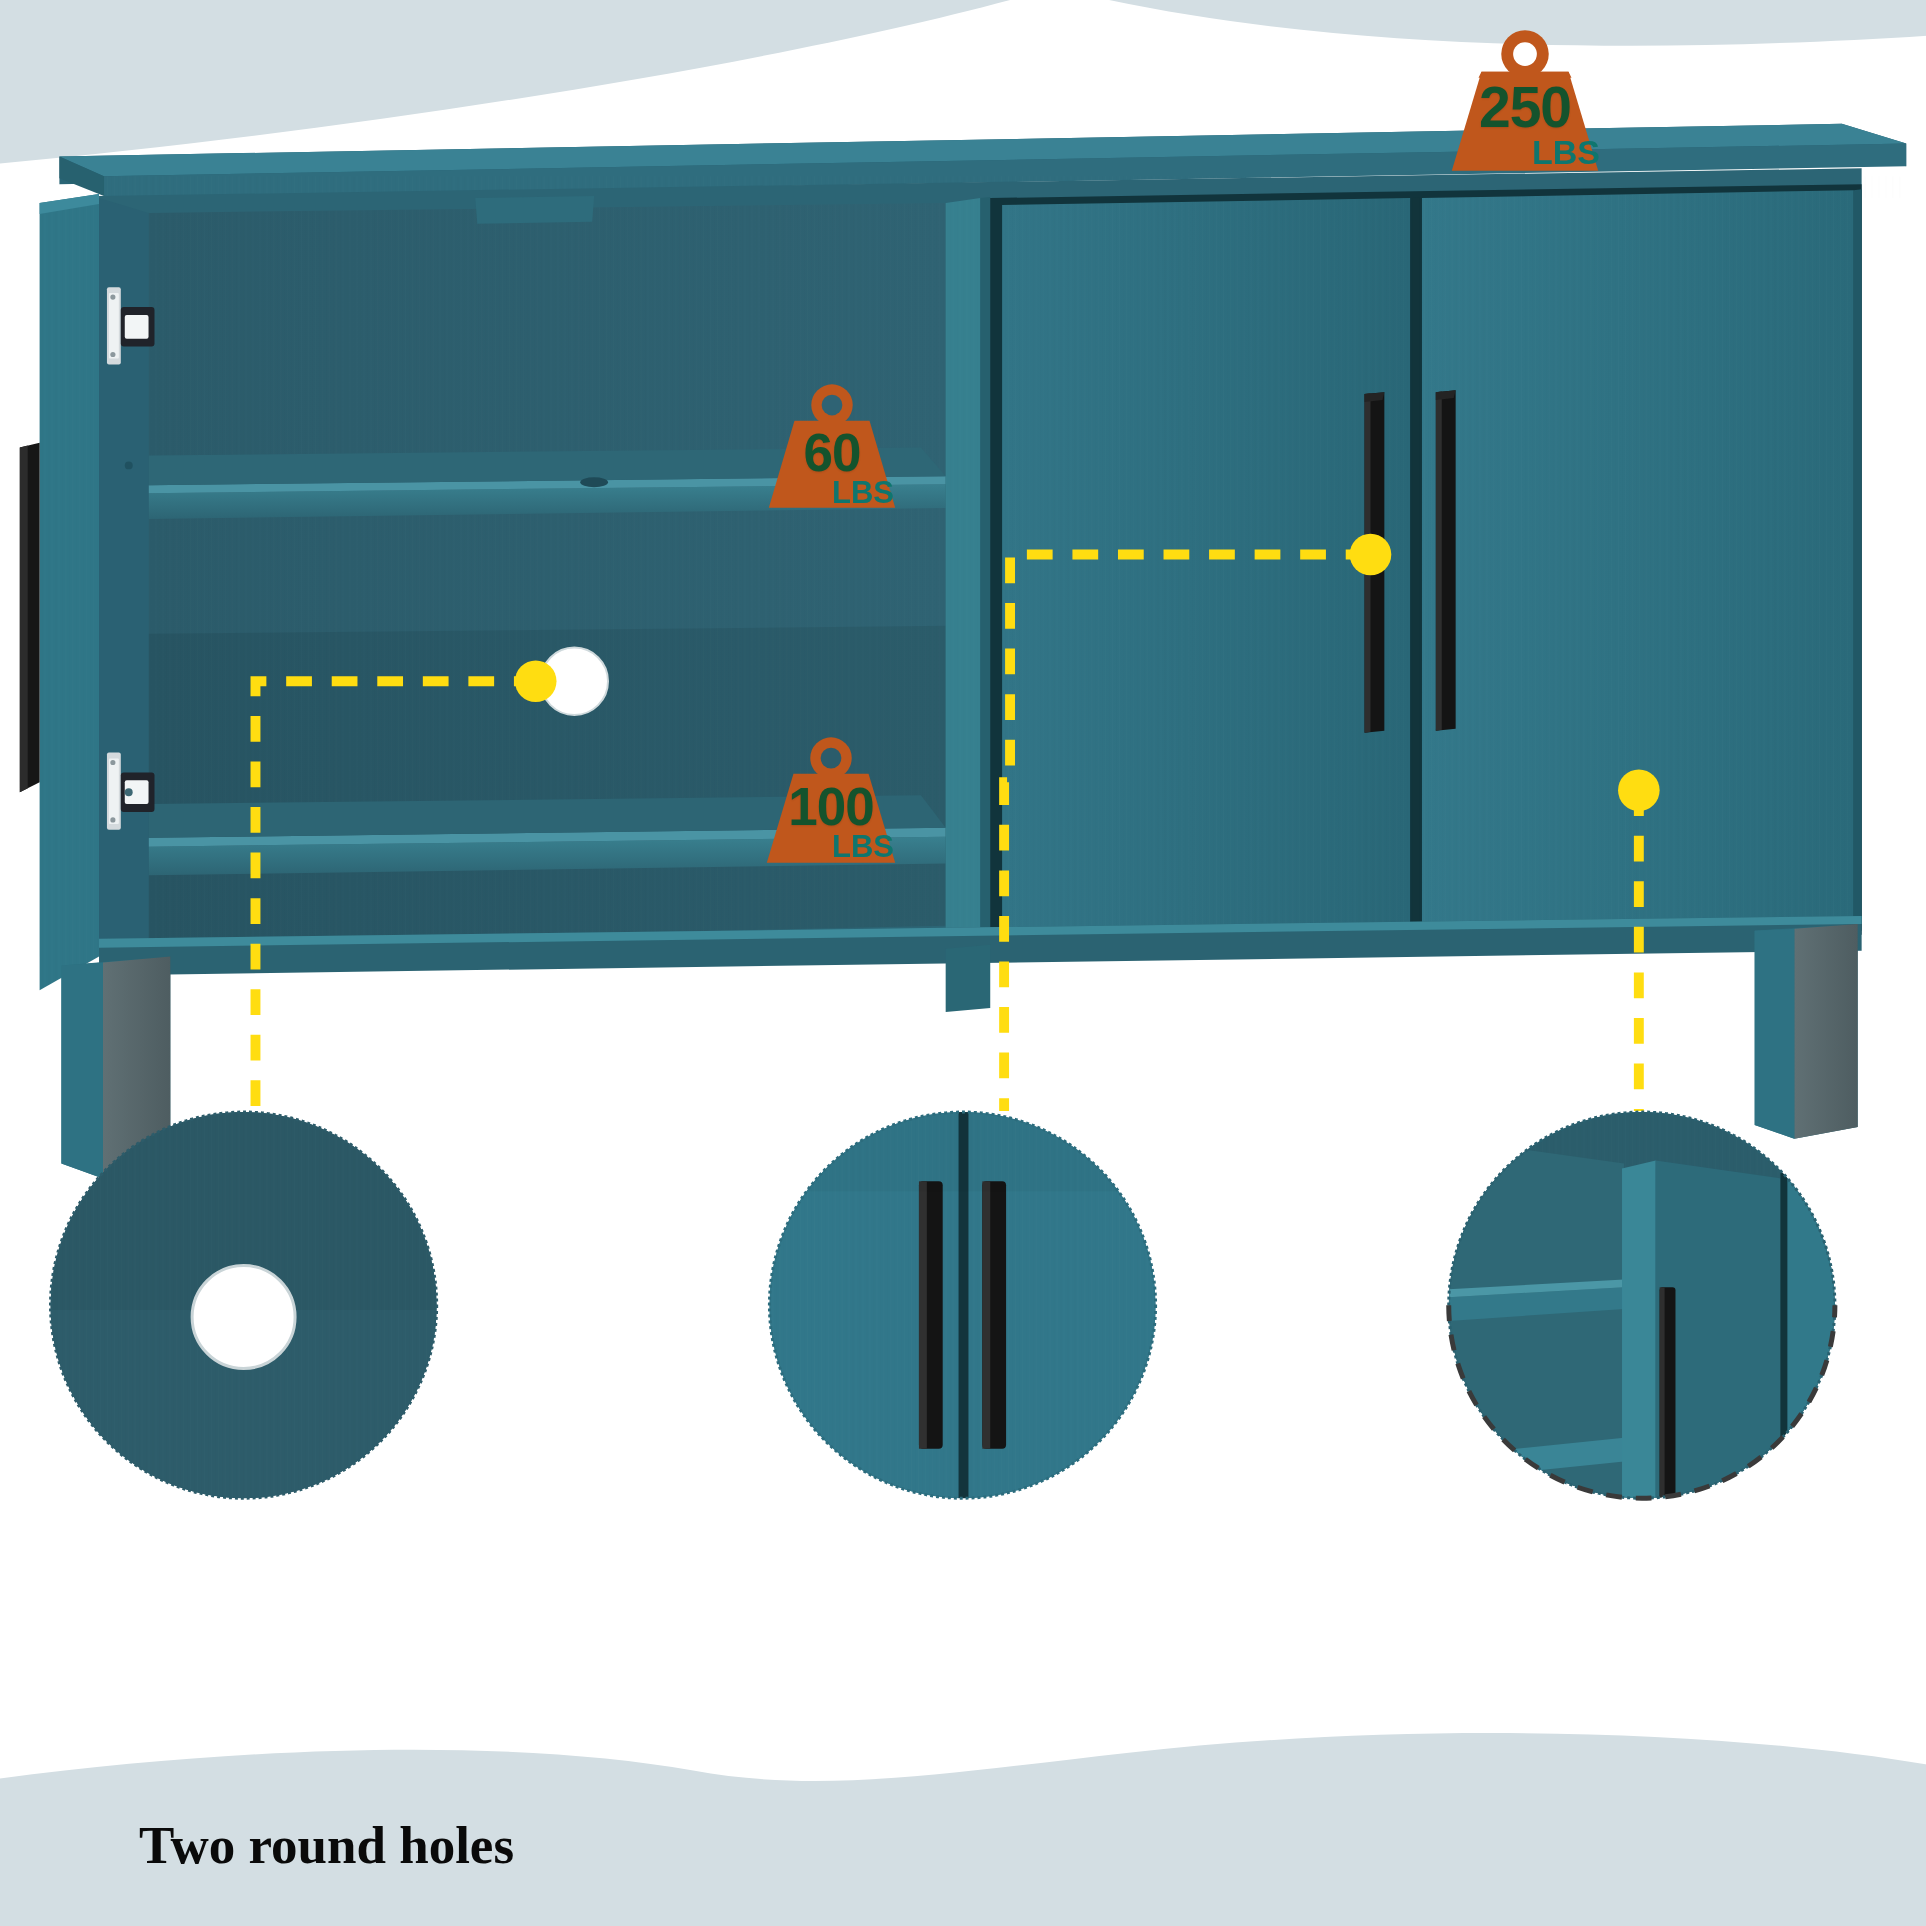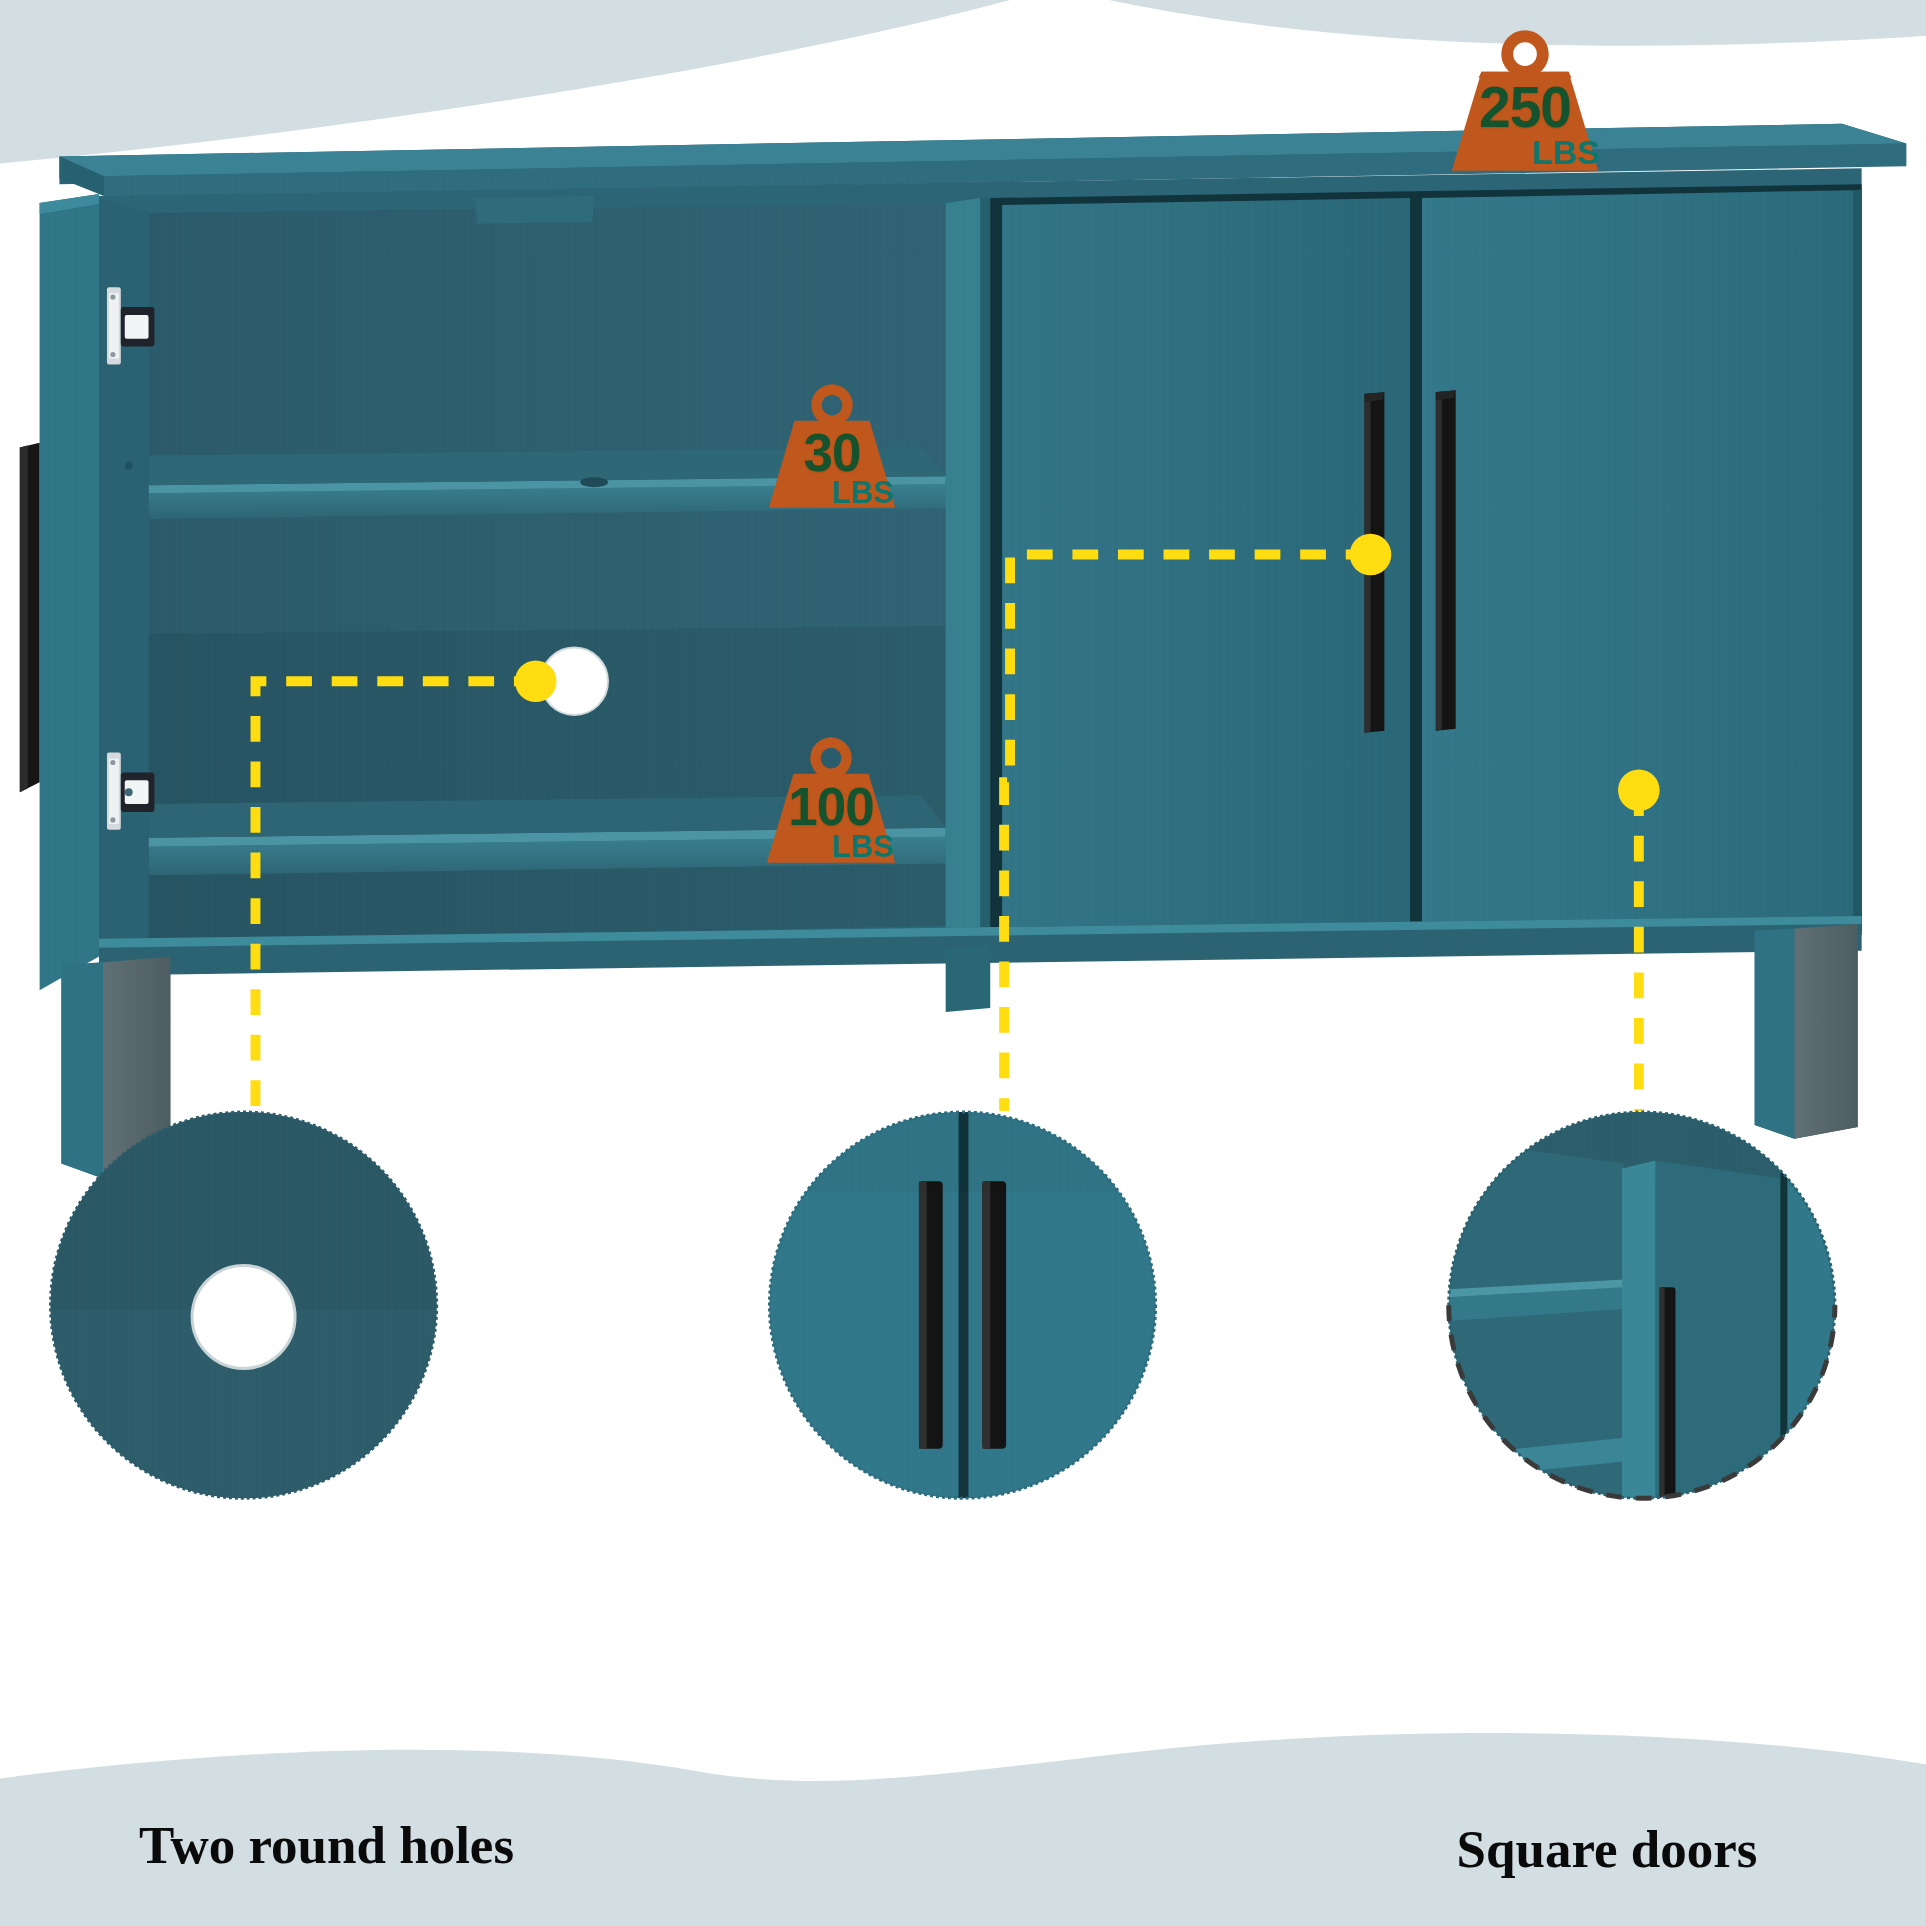--- a/index.html
+++ b/index.html
@@ -363,31 +363,30 @@
     <div class="wb-num">250</div>
     <div class="wb-unit">LBS</div>
   </div>
 
   <div class="weight-badge" id="badge-60">
     <svg viewBox="0 0 158 132" width="156" height="131">
       <circle cx="79" cy="23" r="21" fill="#c0571c"></circle>
       <circle cx="79" cy="23" r="10.5" fill="#2f6374"></circle>
       <path d="M41,39 L117,39 L143,127 L15,127 Z" fill="#c0571c"></path>
     </svg>
-    <div class="wb-num">30</div>
+    <div class="wb-num">60</div>
     <div class="wb-unit">LBS</div>
   </div>
 
   <div class="weight-badge" id="badge-100">
     <svg viewBox="0 0 160 134" width="158" height="133">
       <circle cx="80" cy="23" r="21" fill="#c0571c"></circle>
       <circle cx="80" cy="23" r="10.5" fill="#2b5c6b"></circle>
       <path d="M42,39 L118,39 L145,129 L15,129 Z" fill="#c0571c"></path>
     </svg>
     <div class="wb-num">100</div>
     <div class="wb-unit">LBS</div>
   </div>
 
   <div class="caption" id="caption-0">Two round holes</div>
-  <div class="caption" id="caption-2">Square doors</div>
 
 </div>
 
 
 </body></html>

